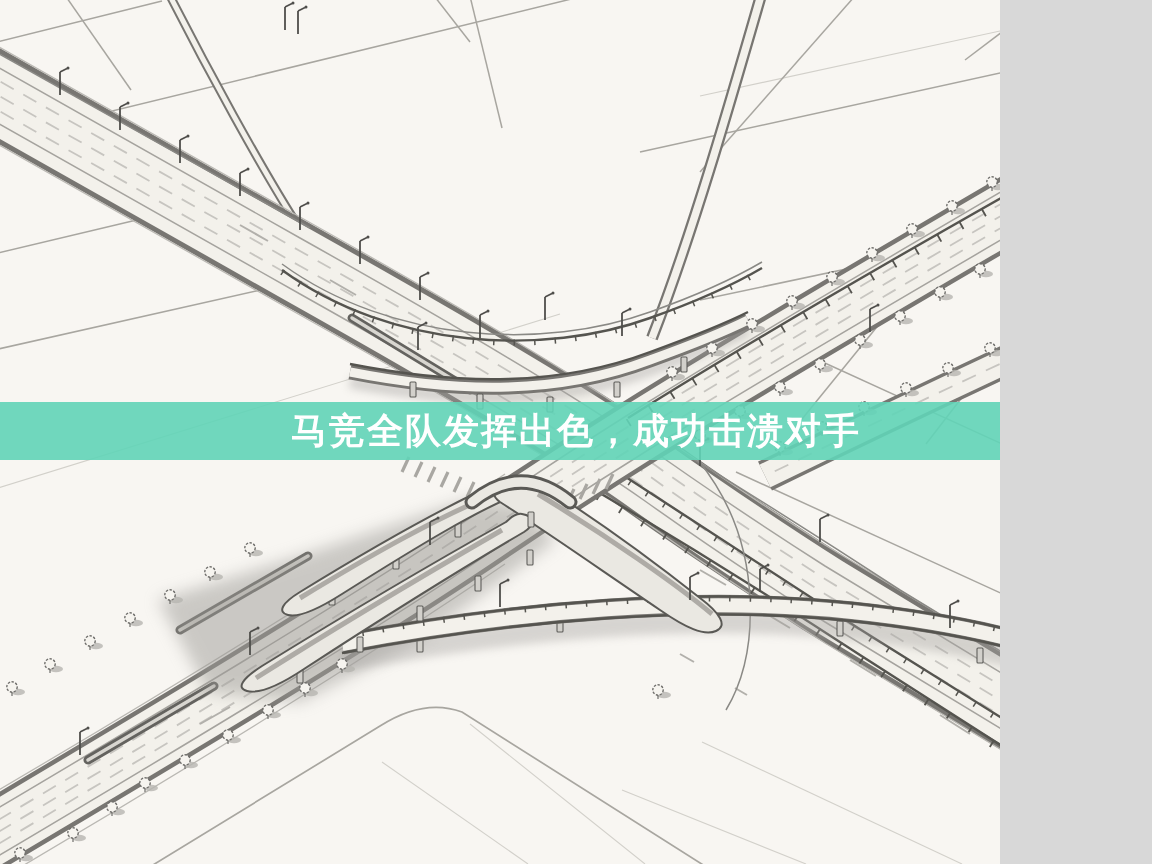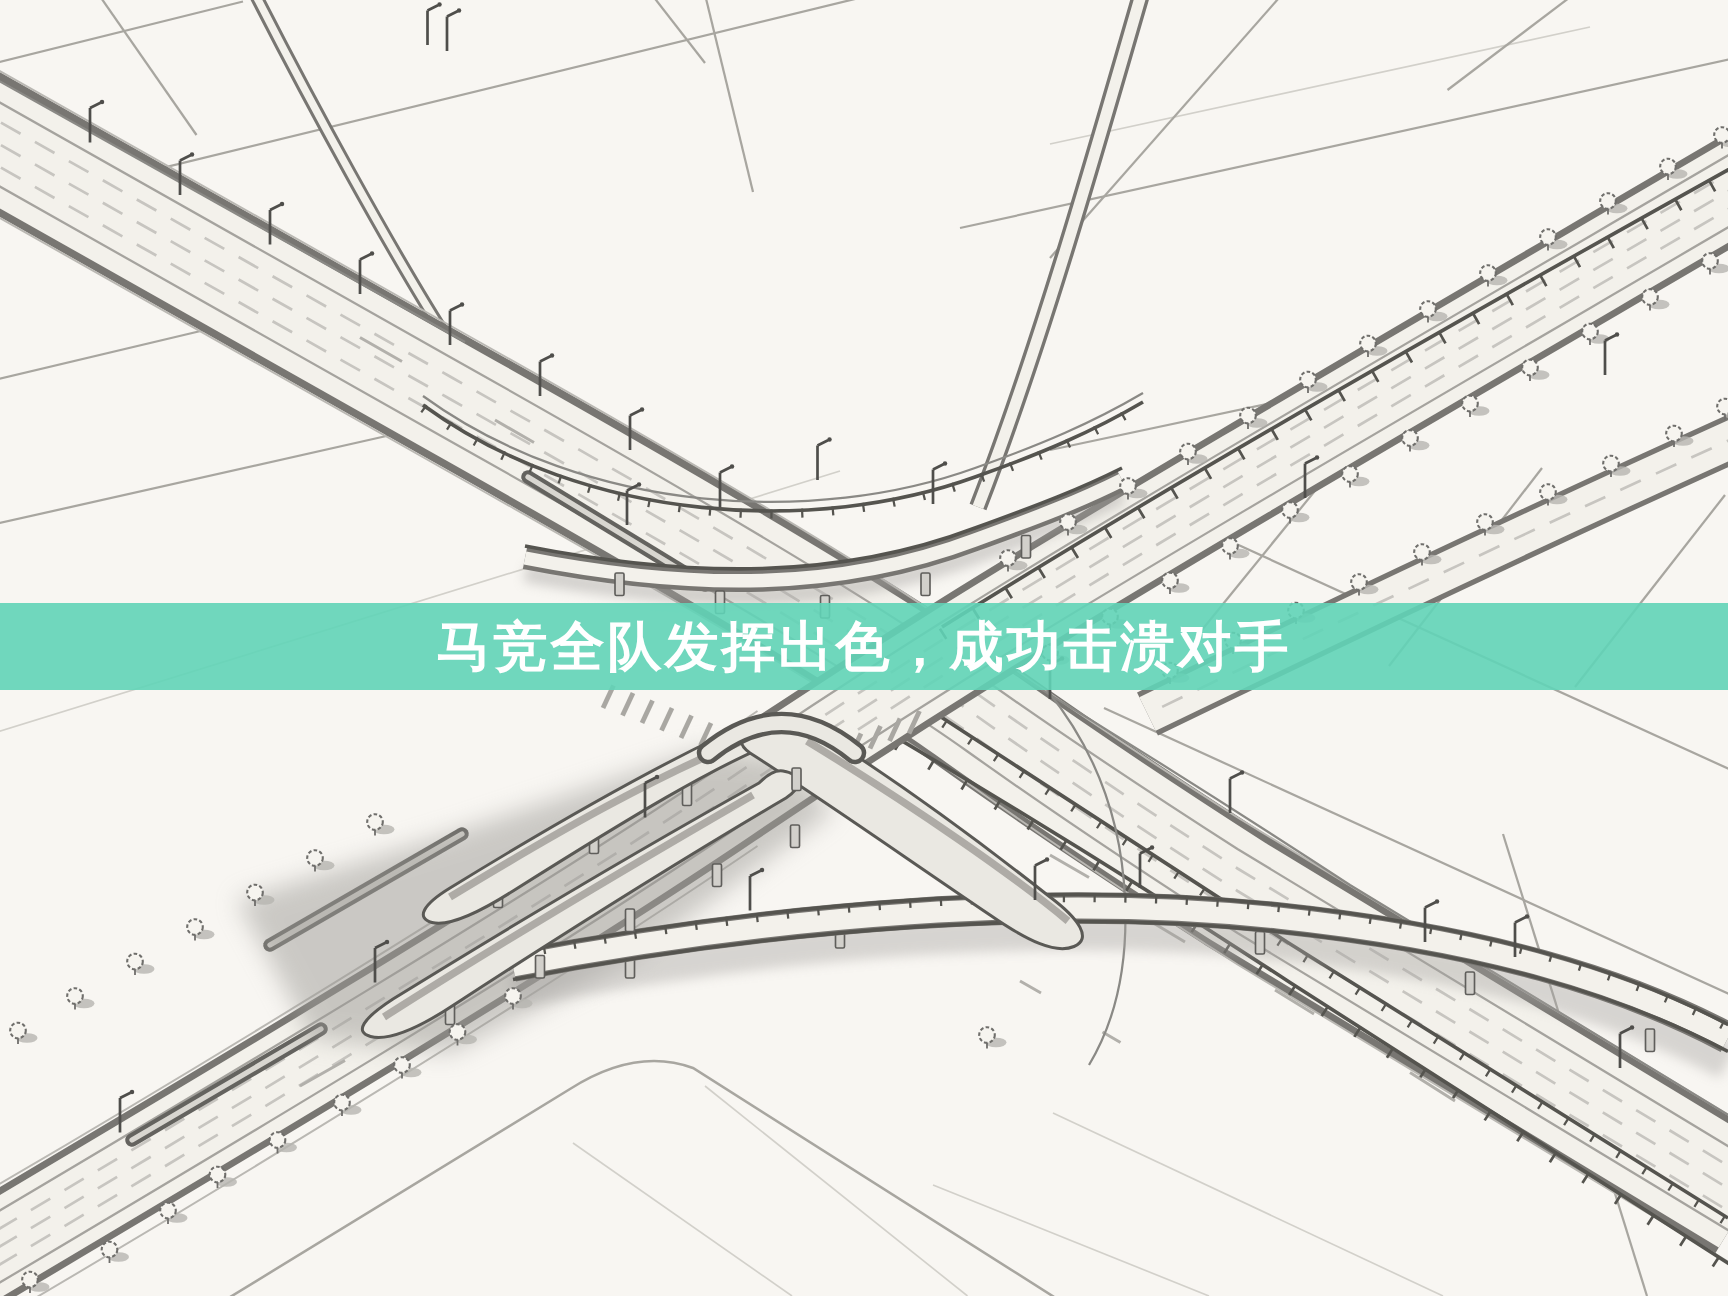--- a/index.html
+++ b/index.html
@@ -1,16 +1,16 @@
 <!DOCTYPE html>
 <html><head>
 <meta charset="utf-8">
 <style>
   html,body{margin:0;padding:0;background:#d8d8d8;}
-  .stage{position:relative;width:1152px;height:864px;overflow:hidden;background:#f8f6f2;
+  .stage{position:relative;width:1000px;height:864px;overflow:hidden;background:#f8f6f2;
          font-family:"Liberation Sans","DejaVu Sans",sans-serif;}
   .stage svg{position:absolute;left:0;top:0;display:block;}
 
   
   .rd{fill:none;stroke:#787672;stroke-linejoin:round;}
   .rl{fill:none;stroke:#f3f1eb;stroke-linejoin:round;}
   .lane{fill:none;stroke:#c7c5c0;stroke-width:1.8;stroke-dasharray:15 11;}
   .edge{fill:none;stroke:#a5a39e;stroke-width:1.5;}
   .outer{fill:none;stroke:#bab8b3;stroke-width:1.3;}
   .rail{fill:none;stroke:#55544f;stroke-width:2.4;}

